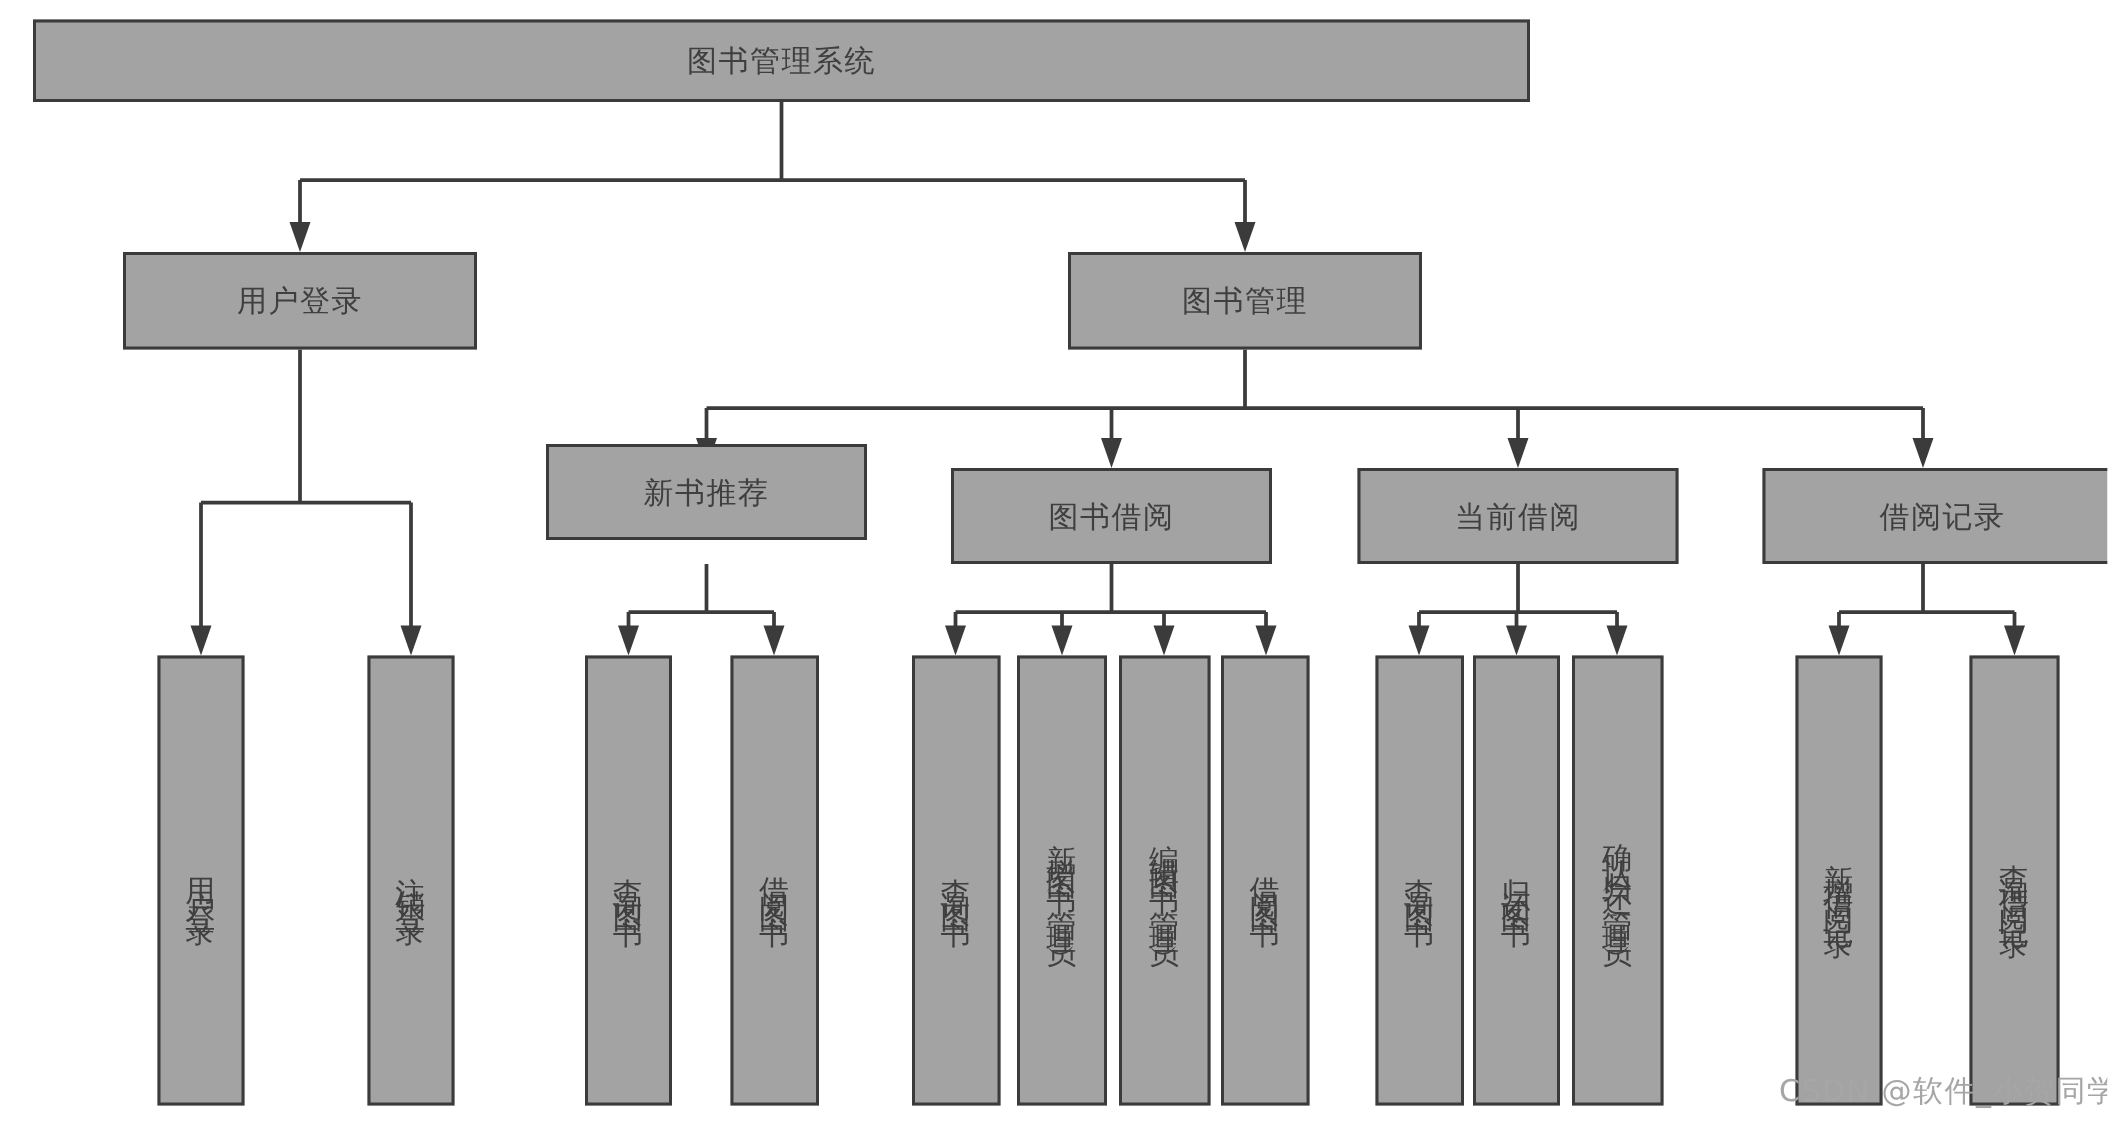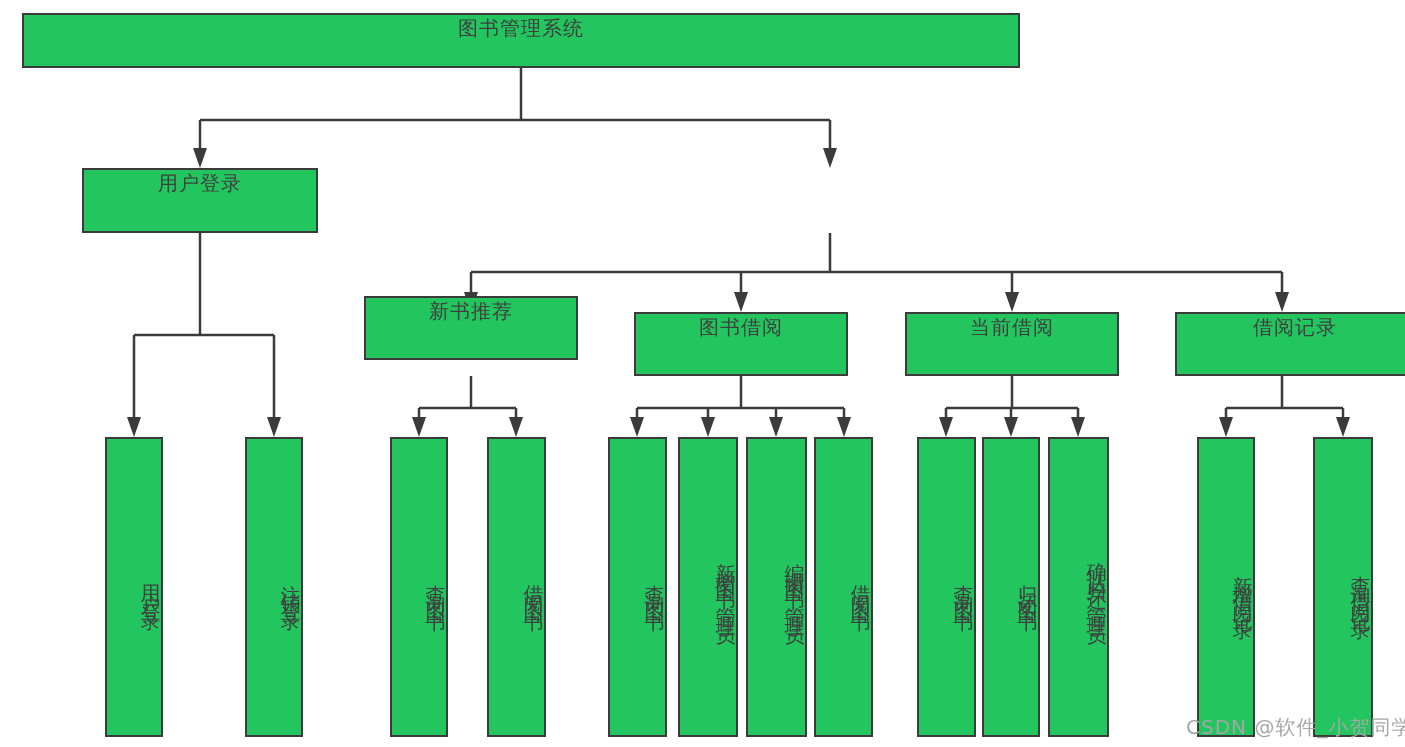--- a/index.html
+++ b/index.html
@@ -18,23 +18,23 @@
   #connector-layer {
     position: absolute;
     left: 0;
     top: 0;
     pointer-events: none;
   }
   .box {
     position: absolute;
     box-sizing: border-box;
     border: 2.5px solid #3b3b3b;
-    background: #22c55e;
+    background: #a3a3a3;
     display: flex;
-    align-items: flex-start;
+    align-items: center;
     justify-content: center;
     color: #3f3f3f;
     font-size: 20px;
     letter-spacing: 1px;
     z-index: 2;
   }
   .leaf {
     writing-mode: vertical-rl;
     text-orientation: mixed;
     letter-spacing: 9px;
@@ -111,20 +111,23 @@
       <polygon points="1336,417 1350,417 1343,437" fill="#3b3b3b"></polygon>
     </svg>
 
   <div class="box" style="left:22px; top:13px; width:998px; height:55px;">
     <span>图书管理系统</span>
   </div>
 
   <div class="box" style="left:82px; top:168px; width:236px; height:65px;">
     <span>用户登录</span>
   </div>
+  <div class="box" style="left:712px; top:168px; width:236px; height:65px;">
+    <span>图书管理</span>
+  </div>
 
   <div class="box" style="left:364px; top:296px; width:214px; height:64px;">
     <span>新书推荐</span>
   </div>
   <div class="box" style="left:634px; top:312px; width:214px; height:64px;">
     <span>图书借阅</span>
   </div>
   <div class="box" style="left:905px; top:312px; width:214px; height:64px;">
     <span>当前借阅</span>
   </div>

